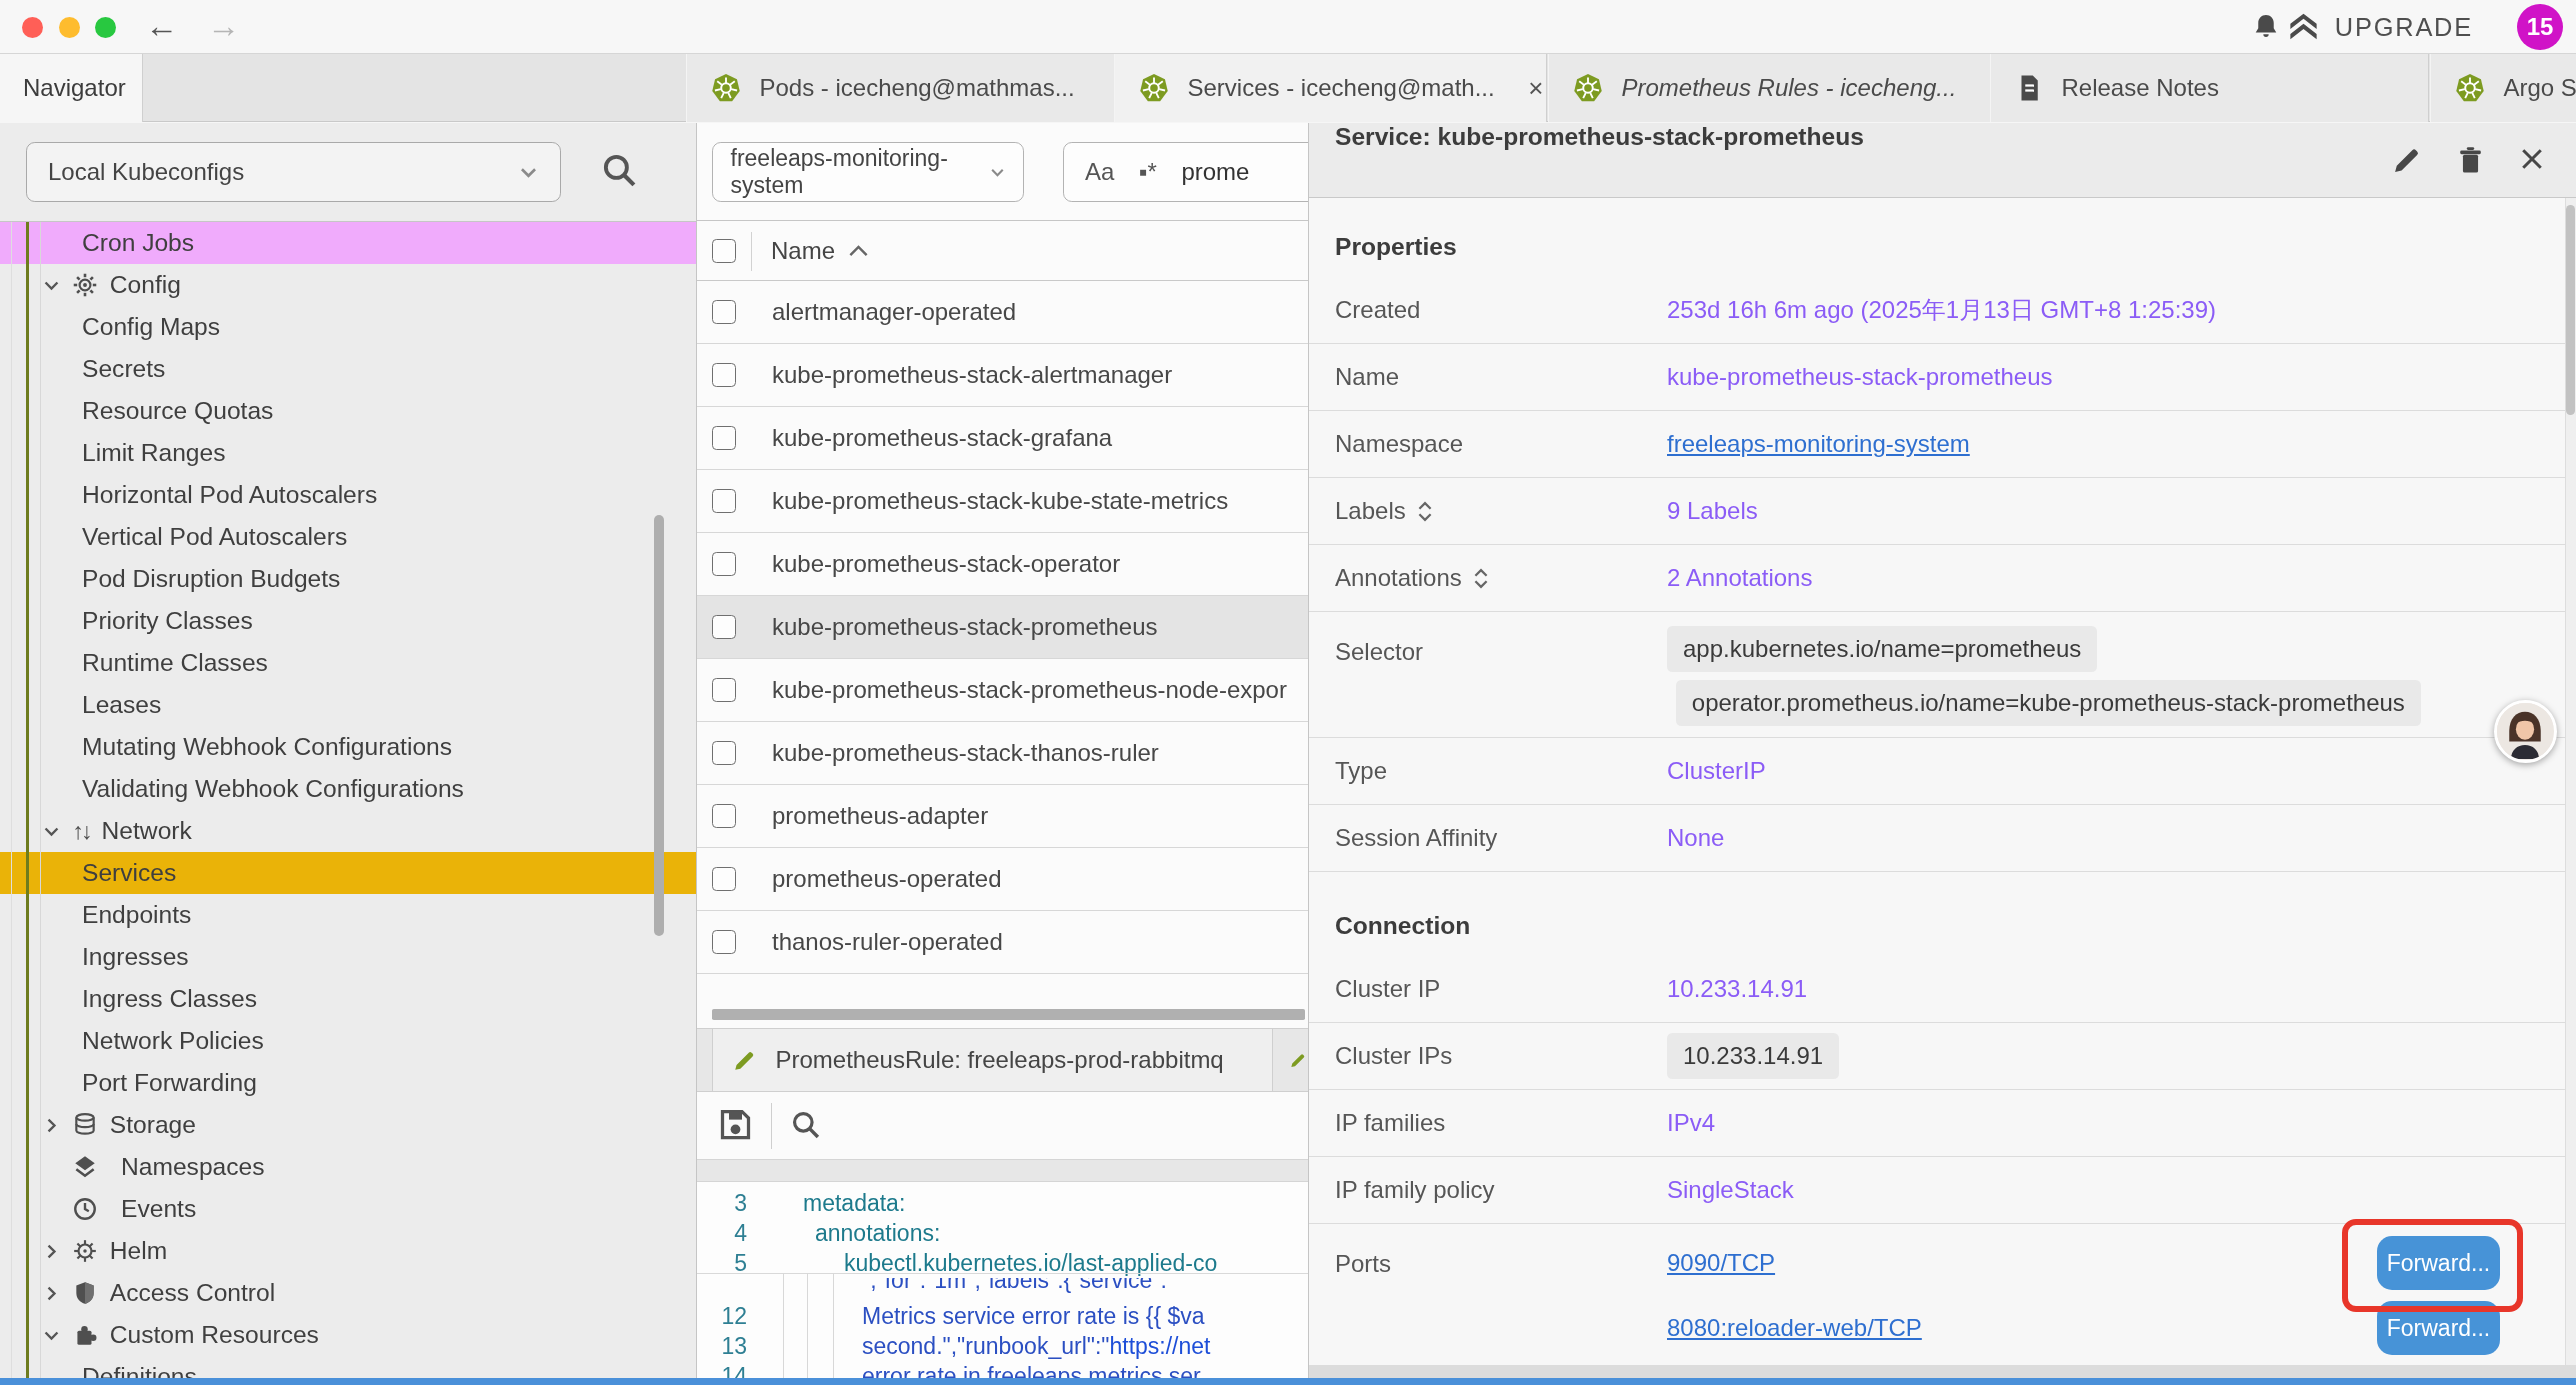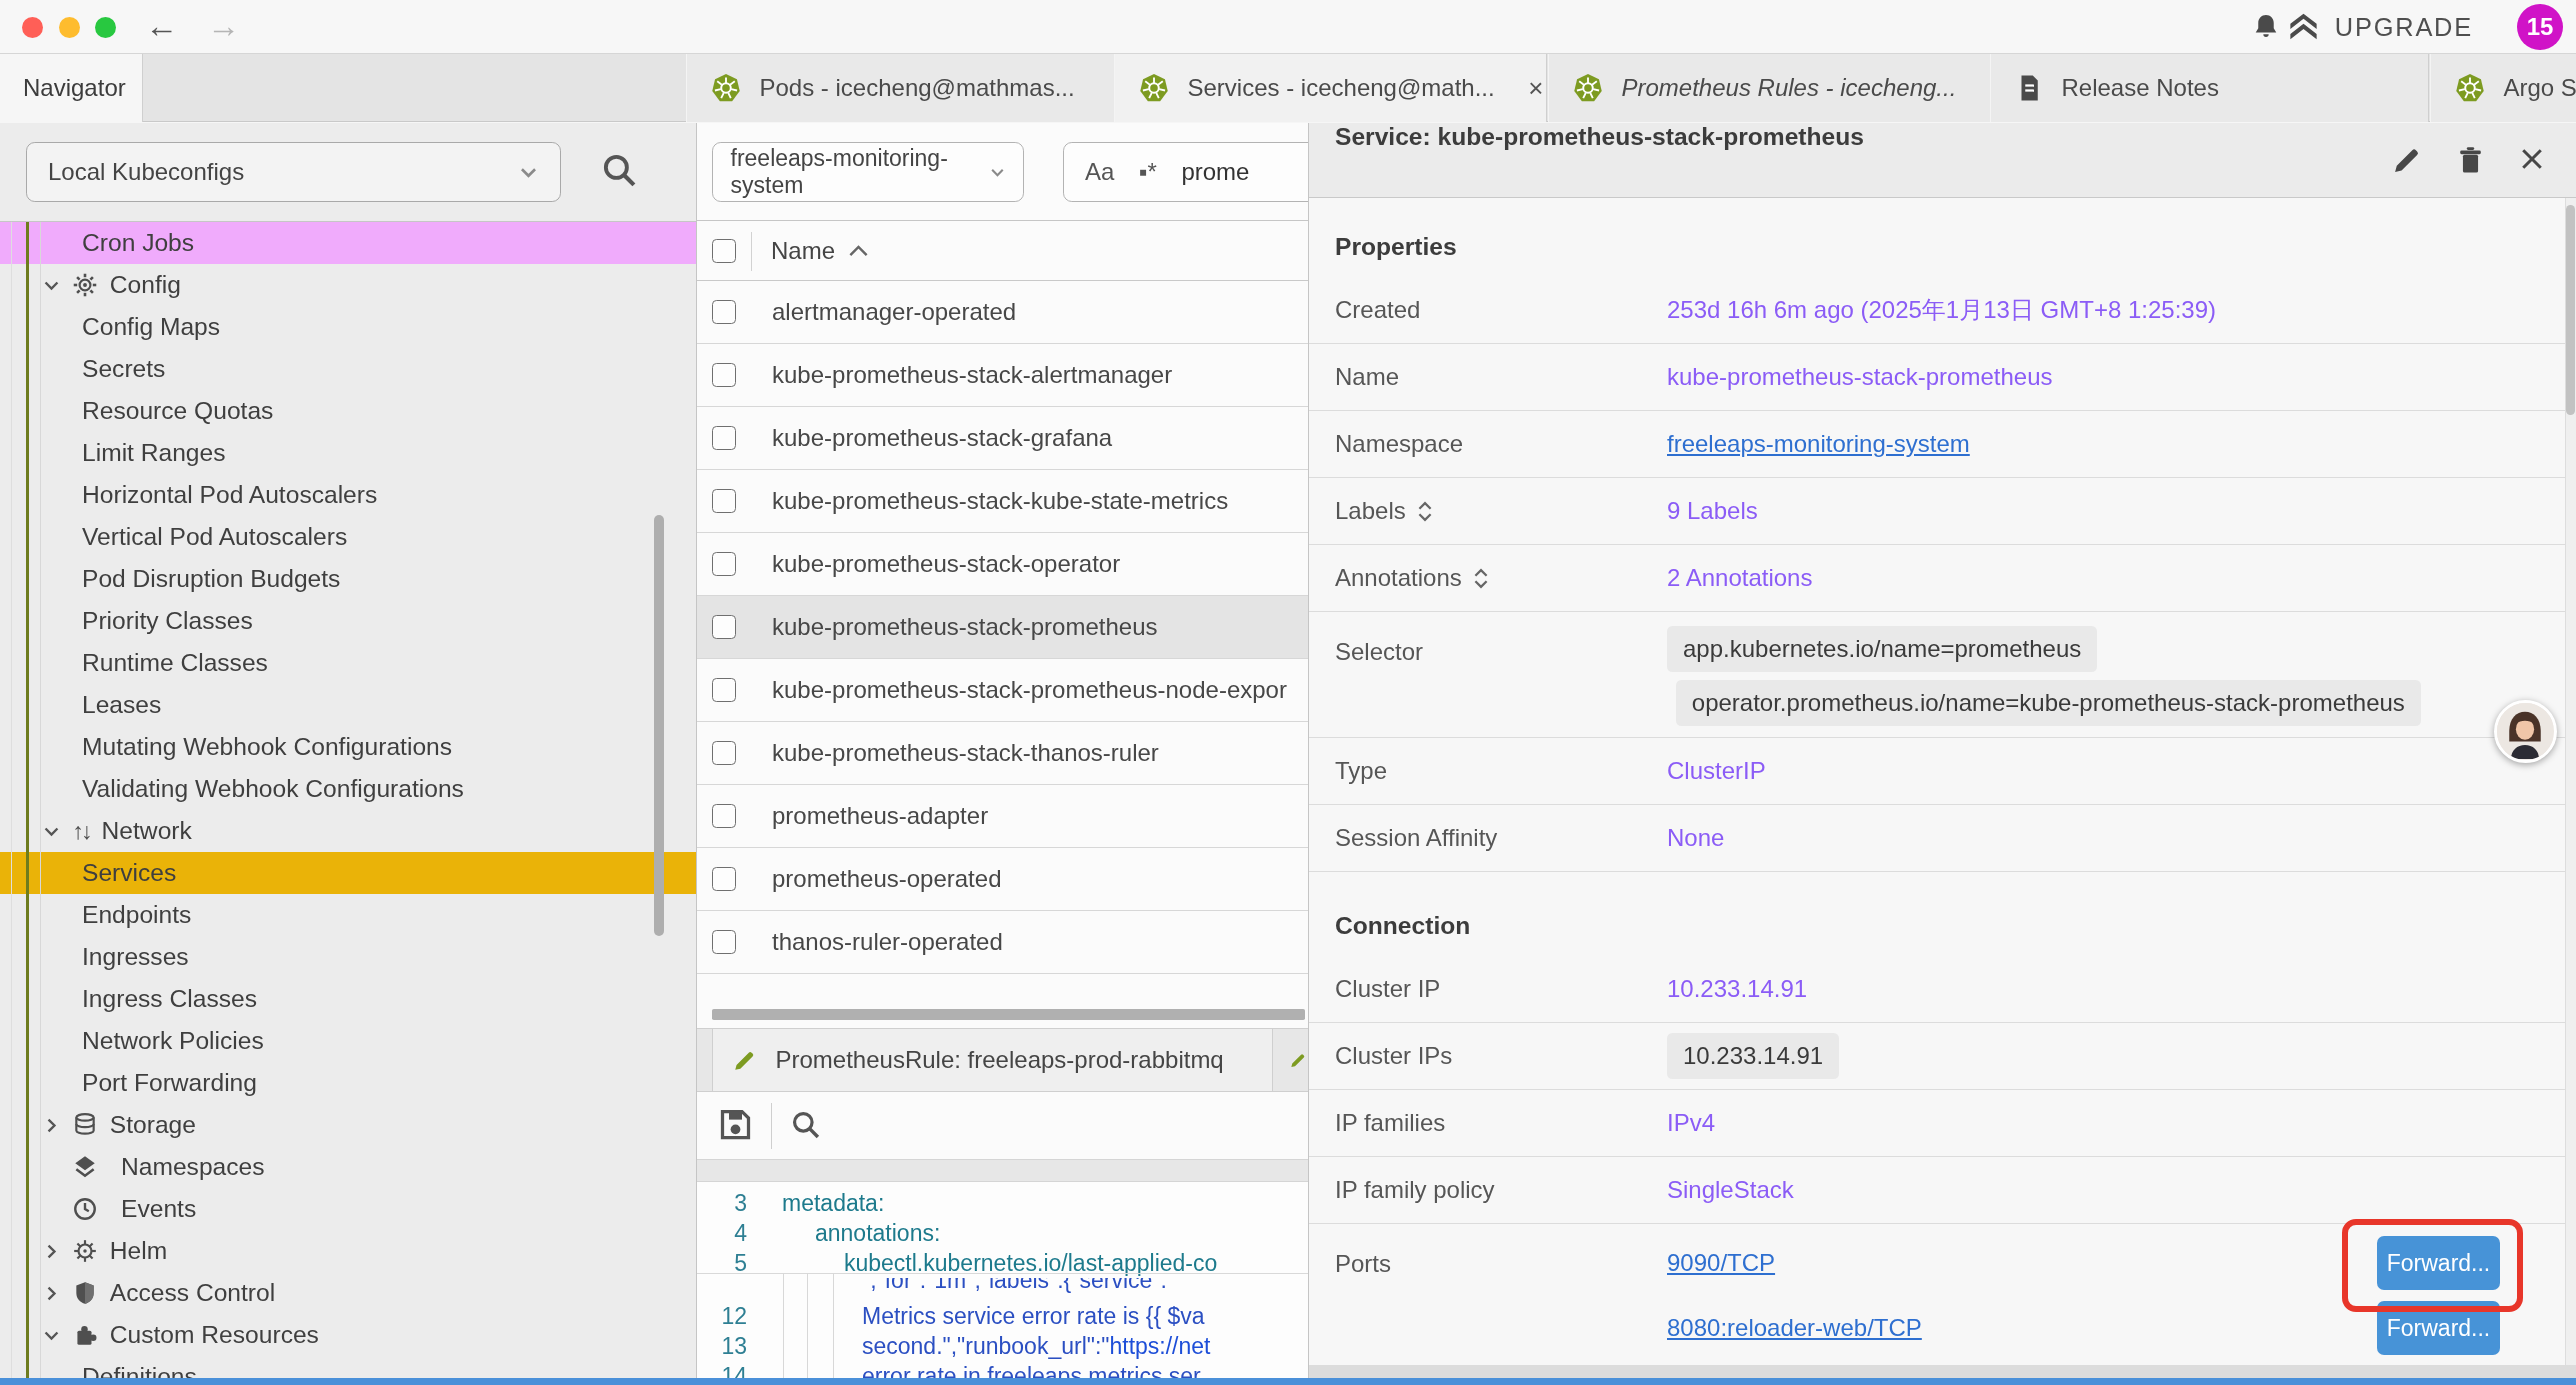--- a/index.html
+++ b/index.html
@@ -97,21 +97,21 @@
   .drow{min-height:67px;display:flex;align-items:center;border-bottom:1.8px solid var(--hairline);position:relative}
   .dlabel{width:358px;padding-left:26px;font-size:24px;color:var(--lbl);display:flex;align-items:center;gap:12.3px;flex:0 0 358px}
   .dvalue{font-size:24px;color:#8b5cf6}
   .dlink{font-size:24px;color:var(--link);text-decoration:underline}
   .chip{display:inline-block;background:#e9e9e9;border-radius:5.3px;padding:8.8px 16px;font-size:24px;color:#3a3a3a}
   #selector-row{height:126px;align-items:flex-start;padding-top:14px;flex-wrap:wrap}
   #selector-chips{display:flex;flex-direction:column;gap:8.8px;align-items:flex-start}
   #selector-chips .chip:nth-child(2){margin-left:8.8px}
   #ports-row{height:158px;border-bottom:none;align-items:flex-start;padding-top:12.3px}
   .port-line{height:54px;display:flex;align-items:center;margin-bottom:10.5px}
-  .fwd-btn{position:absolute;right:77px;width:123px;height:54px;background:var(--fwdblue);border:none;border-radius:7px;
+  .fwd-btn{position:absolute;right:77px;width:123px;height:54px;background:var(--fwdblue);border:none;border-radius:15px;
     color:#fff;font-size:23px;display:flex;align-items:center;justify-content:center}
   #fwd-btn-1{top:12.3px} #fwd-btn-2{top:77px}
   #red-annotation{left:1033px;top:-5.3px;width:181px;height:93px;border:6.1px solid var(--red);border-radius:14px;z-index:5}
   #avatar{left:1185px;top:577px;width:63px;height:63px;border-radius:50%;background:#ece7e2;border:3.5px solid #fff;
     box-shadow:0 1.8px 7px rgba(0,0,0,.35);overflow:hidden}
   #detail-scrollbar{right:0;top:75px;bottom:14px;width:11.4px;background:#efefef;border-left:0.9px solid #ddd}
   #detail-scroll-thumb{right:0.9px;top:7px;width:8.8px;height:210px;background:#c2c2c2;border-radius:4.4px}
   #detail-bottom-track{left:0;bottom:0;width:1268px;height:14px;background:#dcdcdc}
 
   #bottom-strip{left:0;top:1378px;width:2576px;height:7px;background:var(--strip)}
@@ -501,21 +501,21 @@
           <circle cx="10.5" cy="10.5" r="6" stroke="#555" stroke-width="2.2" fill="none"></circle>
           <line x1="15" y1="15" x2="20.5" y2="20.5" stroke="#555" stroke-width="2.4"></line>
         </svg>
     </span>
   </div>
   <div id="ed-band" class="abs"></div>
 
   <div id="code" class="abs">
     <div class="cline" style="margin-top:6.1px">
         <span class="lnum">3</span>
-        <span class="ckey" style="margin-left:35px">metadata:</span>
+        <span class="ckey" style="margin-left:56px">metadata:</span>
       </div>
     <div class="cline">
         <span class="lnum">4</span>
         <span class="ckey" style="margin-left:68px">annotations:</span>
       </div>
     <div class="cline">
         <span class="lnum">5</span>
         <span class="ckey" style="margin-left:97px">kubectl.kubernetes.io/last-applied-co</span>
       </div>
     <div id="code-divider" class="abs"></div>

